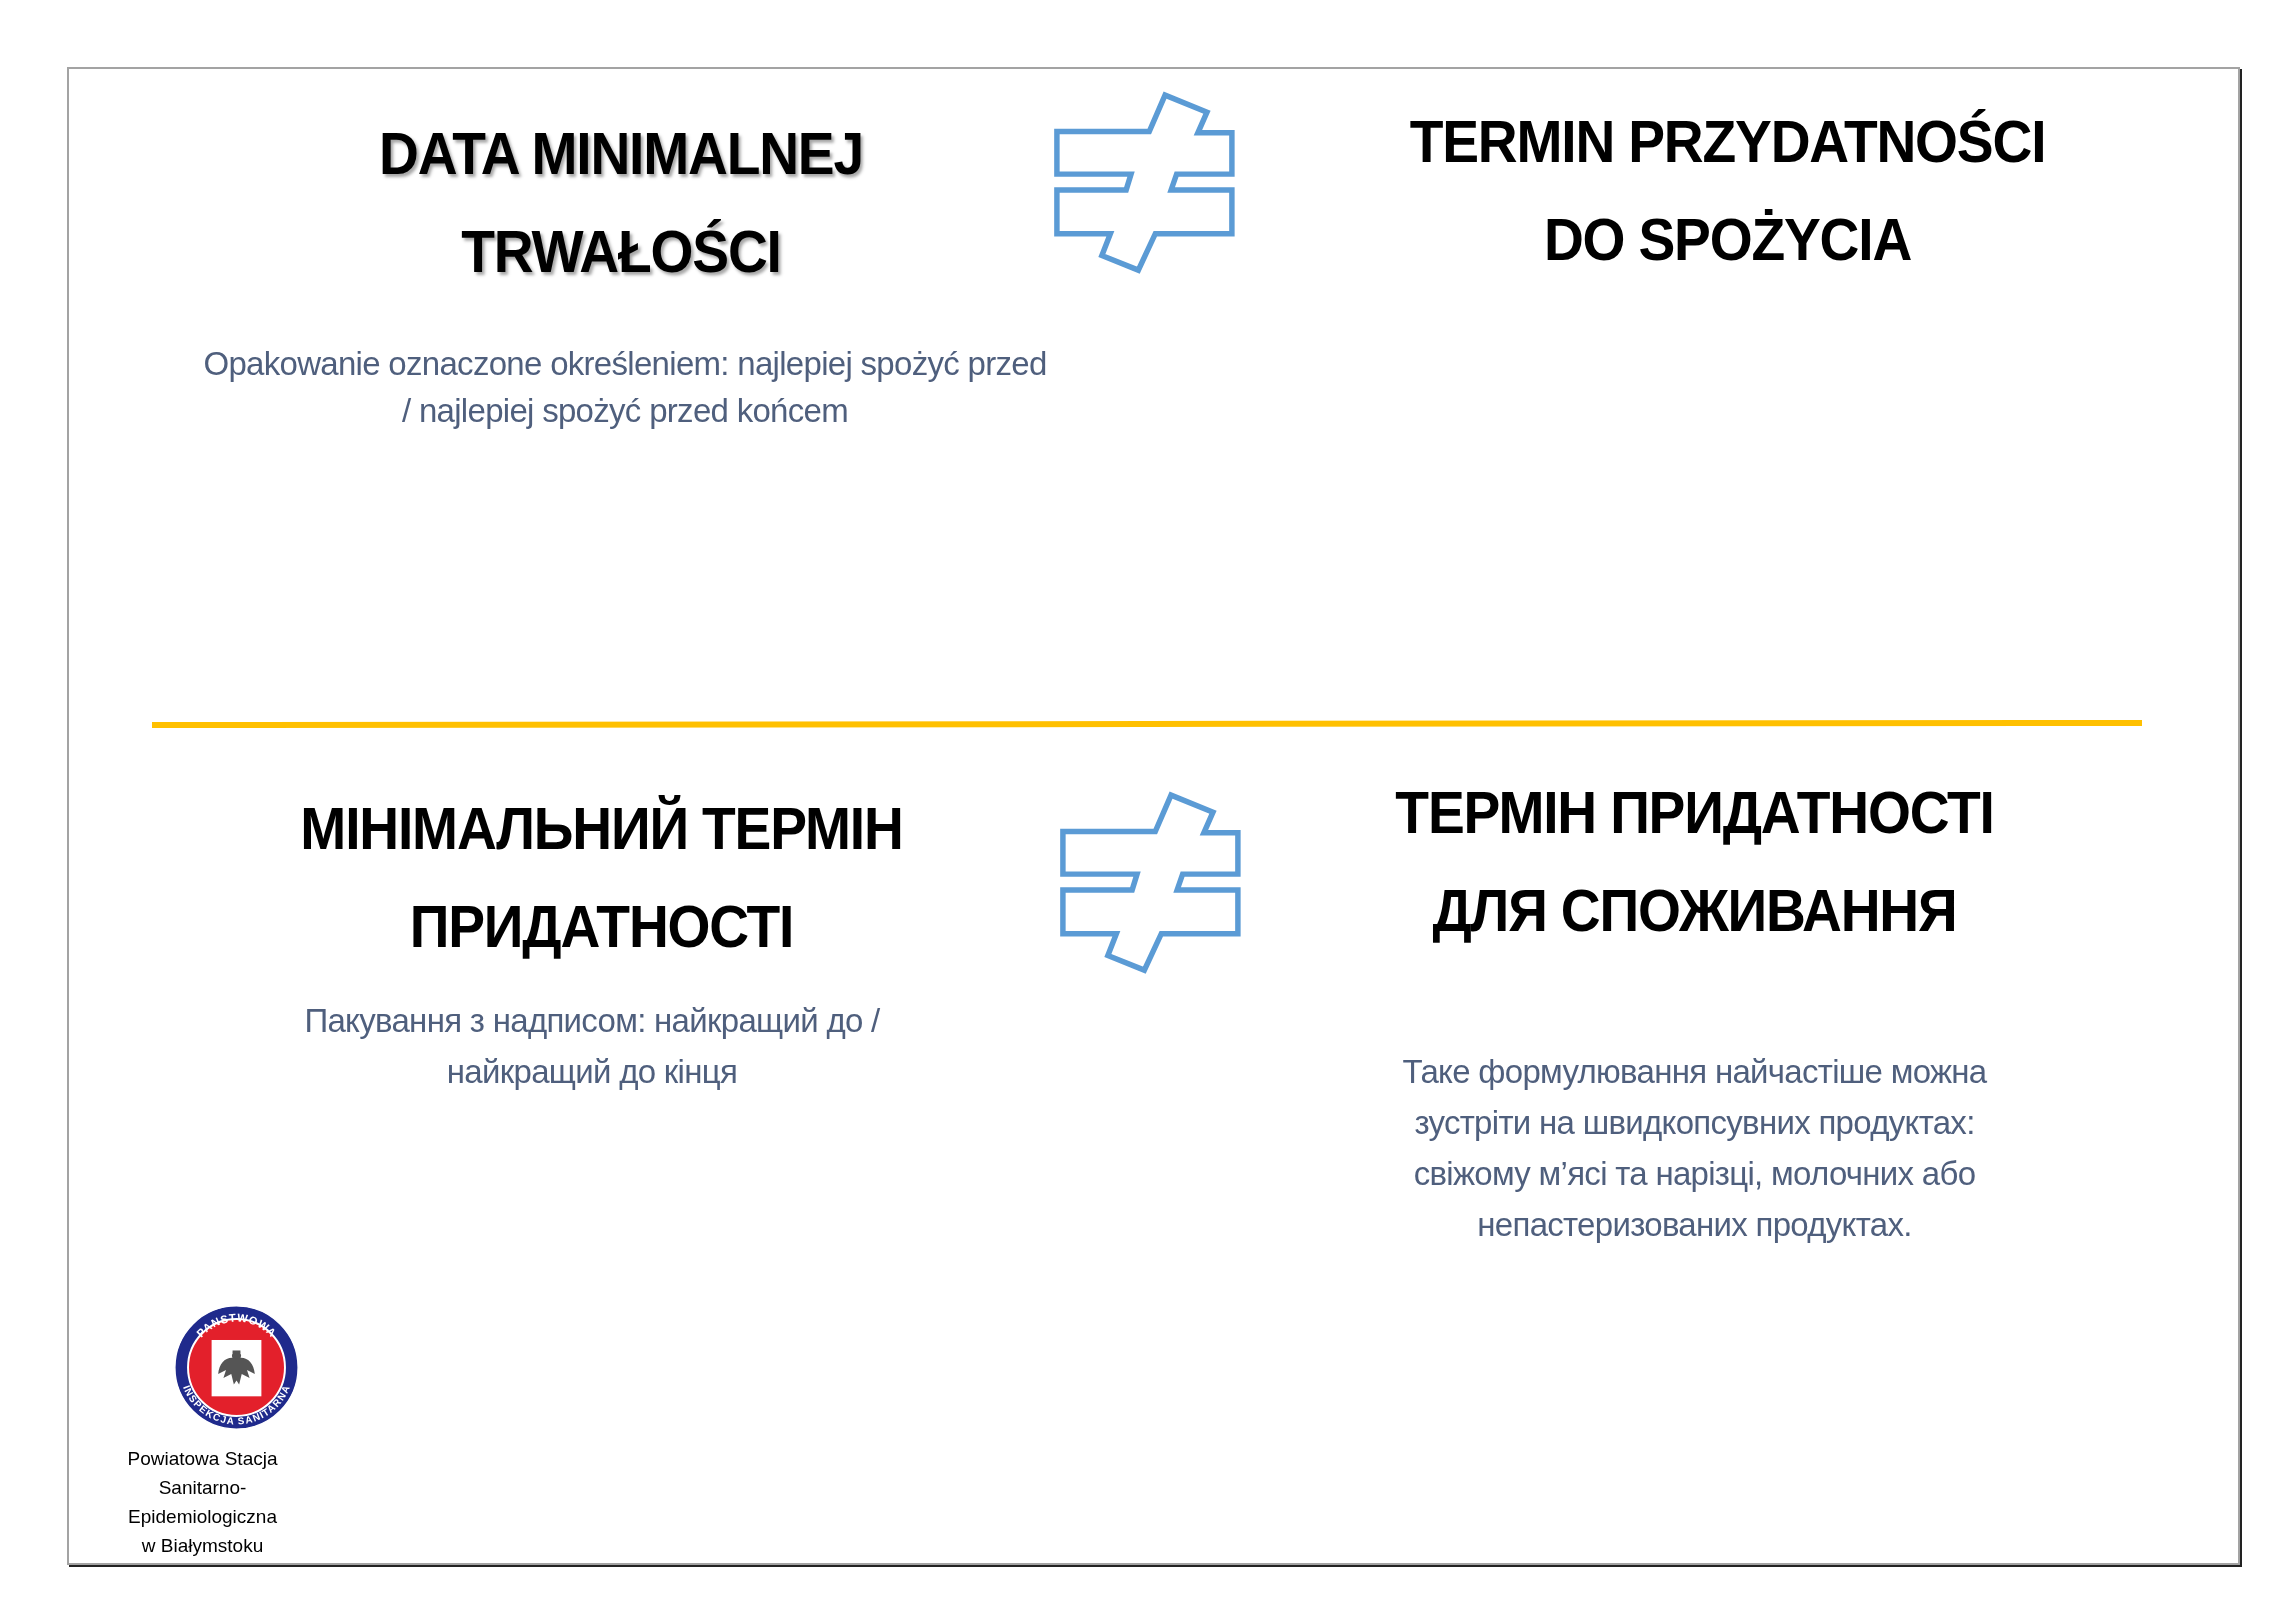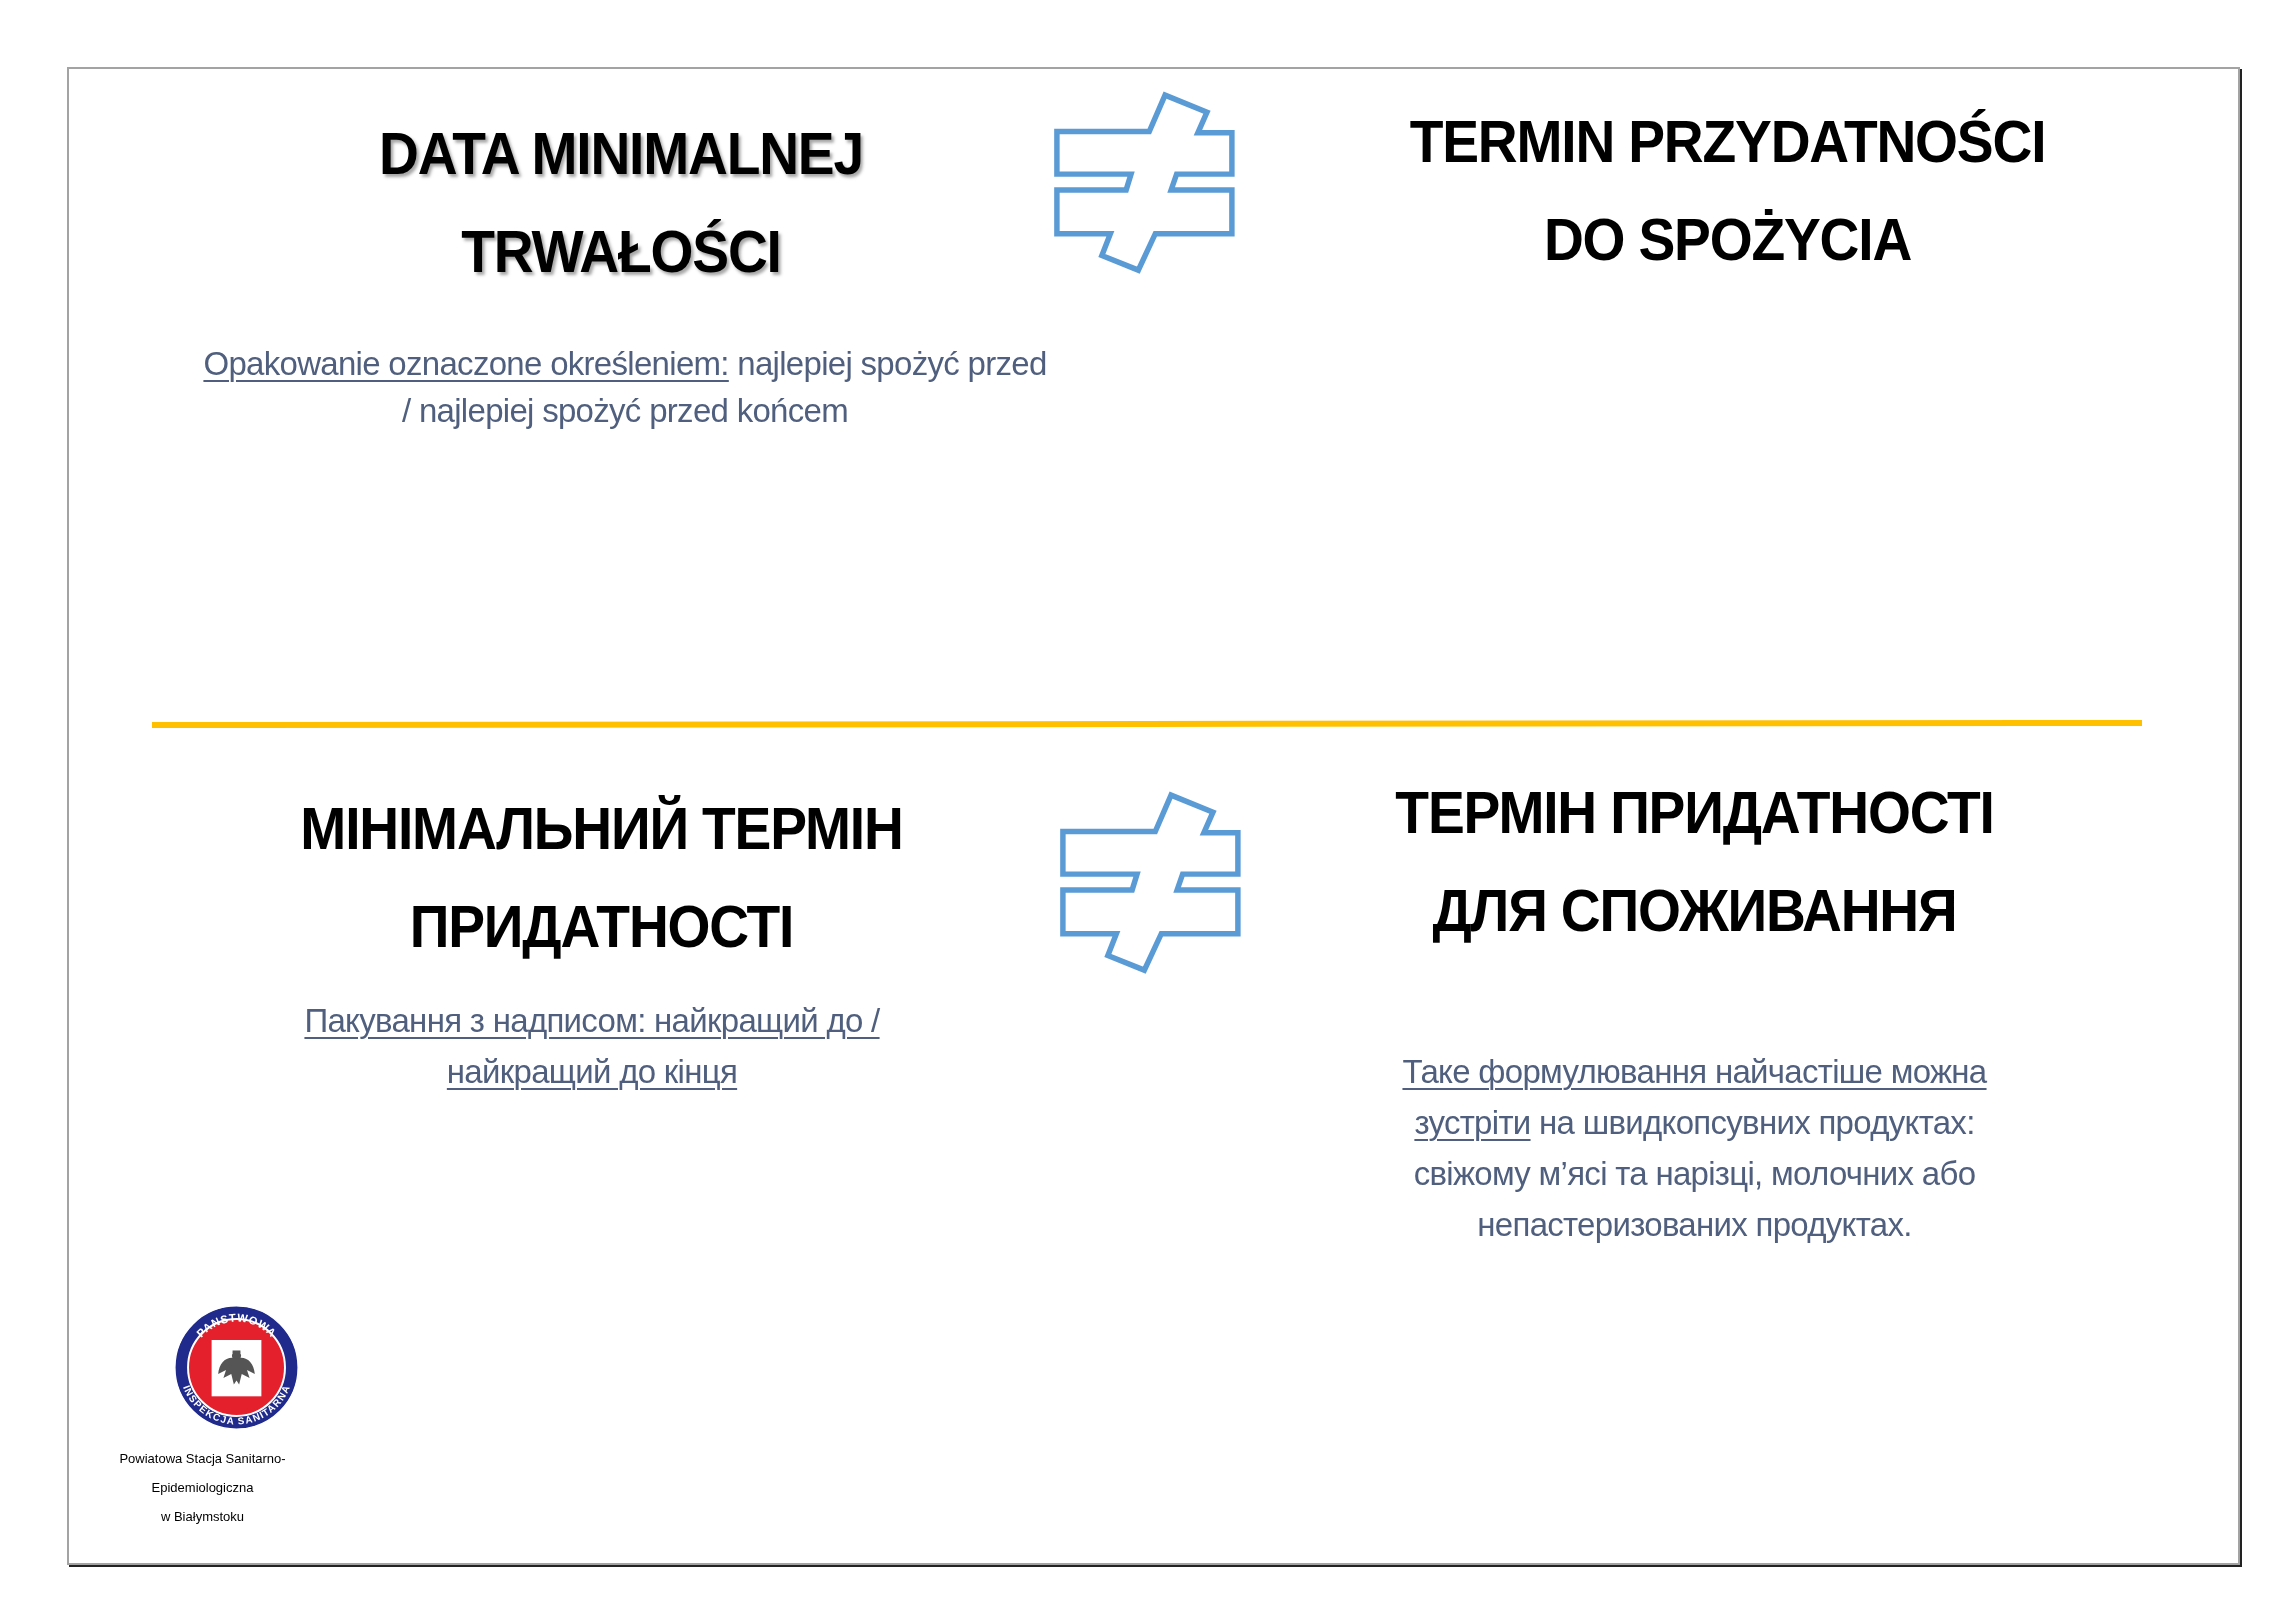--- a/index.html
+++ b/index.html
@@ -8,31 +8,31 @@
   .page-frame { position:absolute; left:67px; top:67px; width:2173px; height:1498px;
                 border:2.6px solid #a3a3a3; box-sizing:border-box;
                 box-shadow: 2px 2px 0 #222; }
   .title { position:absolute; text-align:center; color:#000; font-weight:bold;
            font-family:"Liberation Sans", "DejaVu Sans", sans-serif;
            font-size:60px; line-height:98px; letter-spacing:-1.3px; transform:scaleX(0.92); }
   .title.shadow { text-shadow: 2.6px 3.3px 3.3px rgba(0,0,0,0.35); }
   .para { position:absolute; text-align:center; color:#4f5f7d;
           font-family:"Liberation Sans", "DejaVu Sans", sans-serif;
           font-size:33px; line-height:47px; letter-spacing:-0.7px; }
-  .para .u { text-decoration:underline; text-decoration-thickness:2px; text-underline-offset:5.2px; }
+  .para .u { text-decoration-thickness:2px; text-underline-offset:5.2px; }
   .para.uk { line-height:51px; }
   .gap { height:47px; }
   .gap.uk { height:56px; }
   .divider { position:absolute; left:152px; top:721px; width:1990px; height:5.9px;
              background:#ffc000; transform:rotate(-0.06deg); }
   .neq { position:absolute; }
   .logo { position:absolute; left:171px; top:1302px; width:131px; height:131px; }
   .org { position:absolute; left:98px; top:1444px; width:209px; text-align:center;
          color:#000; font-family:"Liberation Sans", "DejaVu Sans", sans-serif;
-         font-size:13px; line-height:29px; }
+         font-size:19px; line-height:29px; }
 </style>
 </head>
 <body>
 
 <div class="page-frame"></div>
 
 <div class="title shadow" style="left:281px; top:105px; width:680px;">
   <div>DATA MINIMALNEJ</div>
   <div>TRWAŁOŚCI</div>
 </div>

